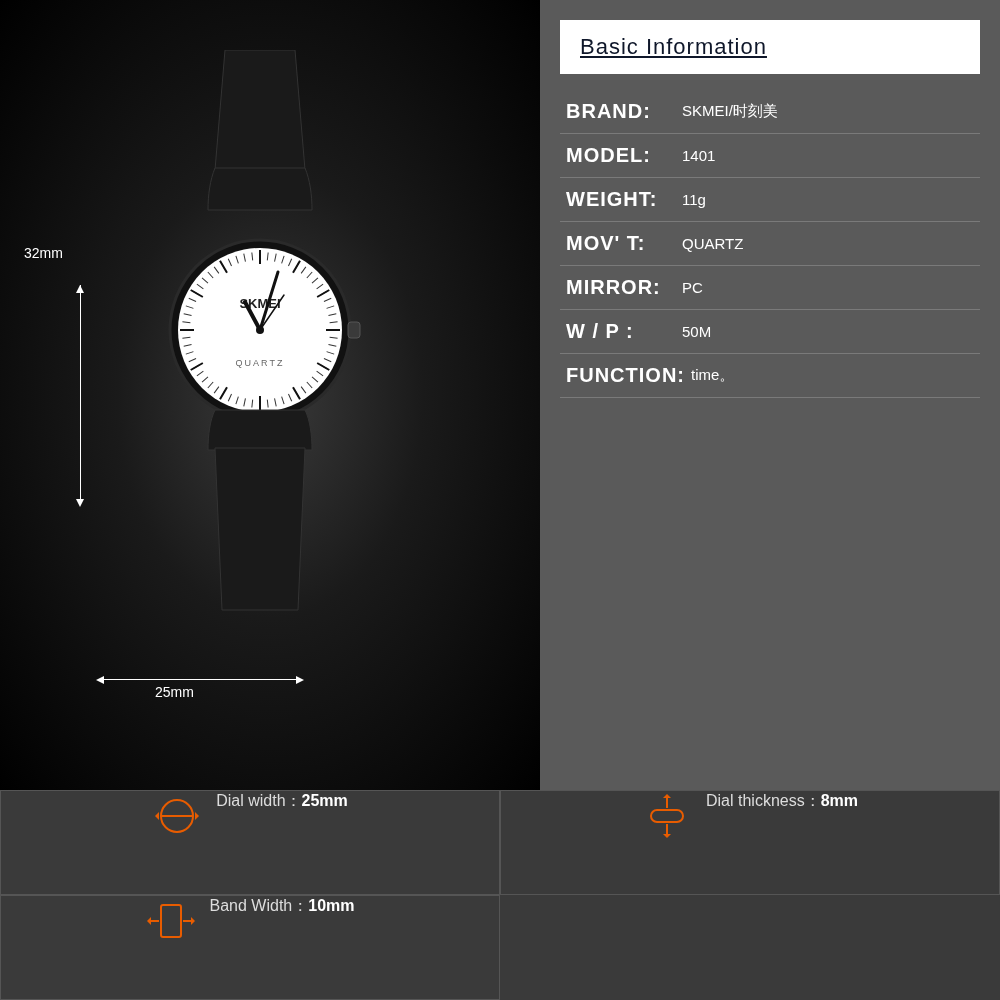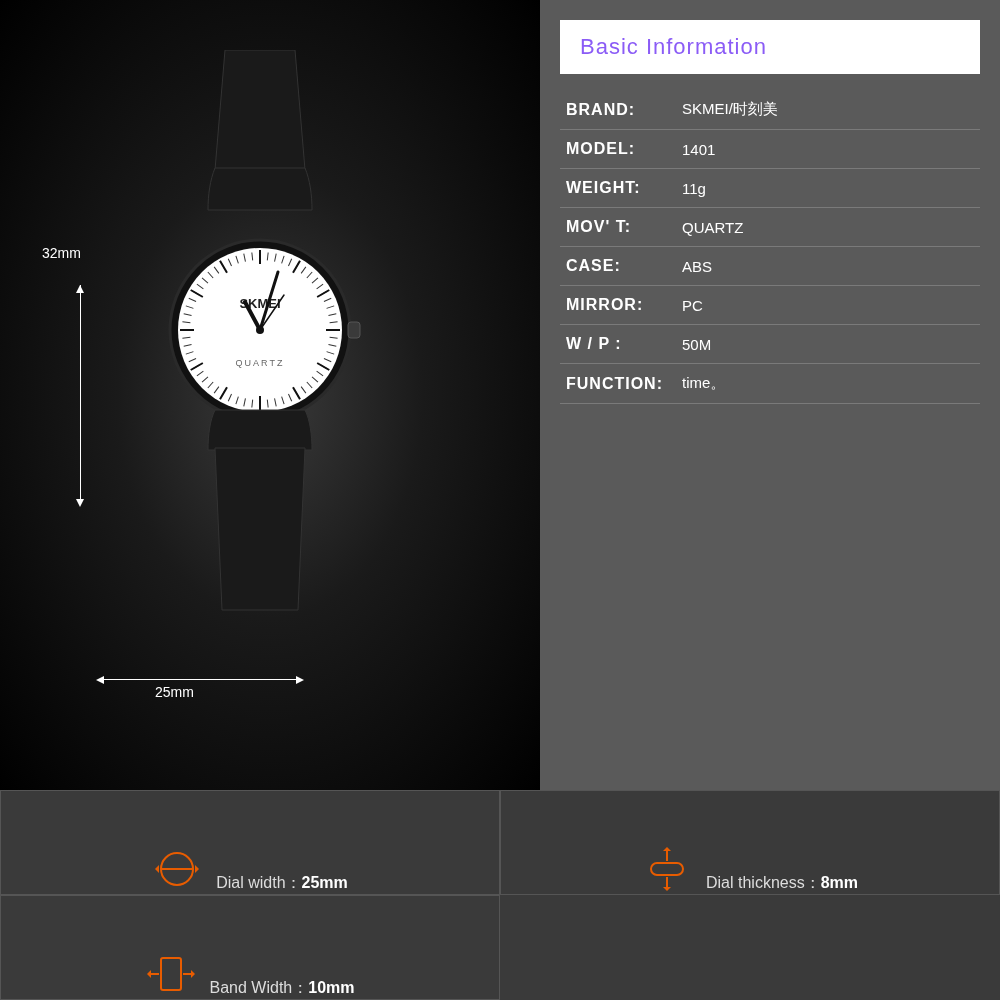--- a/index.html
+++ b/index.html
@@ -40,39 +40,40 @@
       display: flex;
       flex-direction: column;
     }
 
     .info-header {
       background: #fff;
       padding: 14px 20px;
       margin-bottom: 16px;
     }
     .info-header-text {
-      color: #8b5cf6;
+      color: #0f172a;
       font-size: 22px;
       font-weight: normal;
       letter-spacing: 1px;
+      text-decoration: underline;
     }
 
     .spec-table {
       flex: 1;
     }
     .spec-row {
       display: flex;
       align-items: center;
       padding: 10px 6px;
       border-bottom: 1px solid #7a7a7a;
     }
     .spec-label {
       color: #fff;
       font-weight: bold;
-      font-size: 16px;
+      font-size: 20px;
       min-width: 110px;
       letter-spacing: 1px;
     }
     .spec-value {
       color: #fff;
       font-size: 15px;
       margin-left: 6px;
       text-align: center;
     }
 
@@ -81,21 +82,21 @@
       width: 1000px;
       height: 210px;
       background: #3a3a3a;
       display: grid;
       grid-template-columns: 1fr 1fr;
       grid-template-rows: 1fr 1fr;
     }
 
     .metric-cell {
       display: flex;
-      align-items: flex-end;
+      align-items: flex-start;
       justify-content: center;
       border: 1px solid #555;
       gap: 14px;
     }
 
     .metric-icon {
       width: 50px;
       height: 50px;
       display: flex;
       align-items: center;
@@ -111,21 +112,21 @@
       color: #fff;
     }
   </style>
 </head>
 <body>
 
 <div class="main-area">
 
   <div class="left-panel">
 
-    <div style="position:absolute; left:42px; top:50%; transform:translateY(-150px); color:#fff; font-size:14px;">32mm</div>
+    <div style="position:absolute; left:24px; top:50%; transform:translateY(-150px); color:#fff; font-size:14px;">32mm</div>
 
     <div style="position:absolute; left:80px; top:50%; transform:translateY(-110px); width:1px; height:220px; background:#fff;"></div>
 
     <div style="position:absolute; left:76px; top:calc(50% - 110px); width:0; height:0; border-left:4px solid transparent; border-right:4px solid transparent; border-bottom:8px solid #fff;"></div>
 
     <div style="position:absolute; left:76px; top:calc(50% + 104px); width:0; height:0; border-left:4px solid transparent; border-right:4px solid transparent; border-top:8px solid #fff;"></div>
 
     <div style="position:absolute; bottom:110px; left:100px; width:200px; height:1px; background:#fff;"></div>
 
     <div style="position:absolute; bottom:106px; left:96px; width:0; height:0; border-top:4px solid transparent; border-bottom:4px solid transparent; border-right:8px solid #fff;"></div>
@@ -258,24 +259,20 @@
         </div>
         <div class="spec-row">
           <div class="spec-label">WEIGHT:</div>
           <div class="spec-value">11g</div>
         </div>
         <div class="spec-row">
           <div class="spec-label">MOV' T:</div>
           <div class="spec-value">QUARTZ</div>
         </div>
         <div class="spec-row">
-          <div class="spec-label">CASE:</div>
-          <div class="spec-value">ABS</div>
-        </div>
-        <div class="spec-row">
           <div class="spec-label">MIRROR:</div>
           <div class="spec-value">PC</div>
         </div>
         <div class="spec-row">
           <div class="spec-label">W / P :</div>
           <div class="spec-value">50M</div>
         </div>
         <div class="spec-row">
           <div class="spec-label">FUNCTION:</div>
           <div class="spec-value">time。</div>

